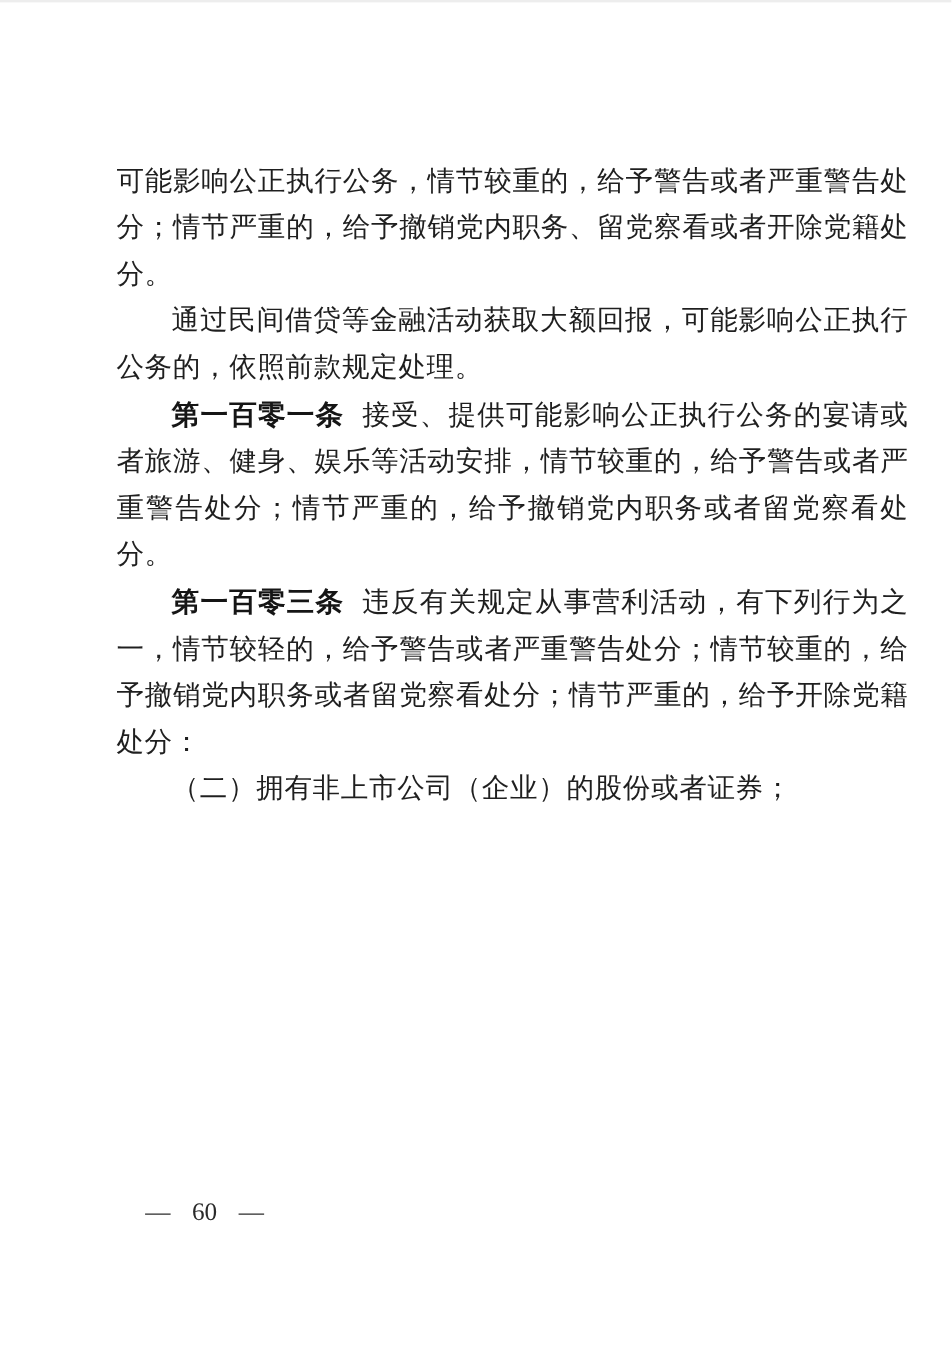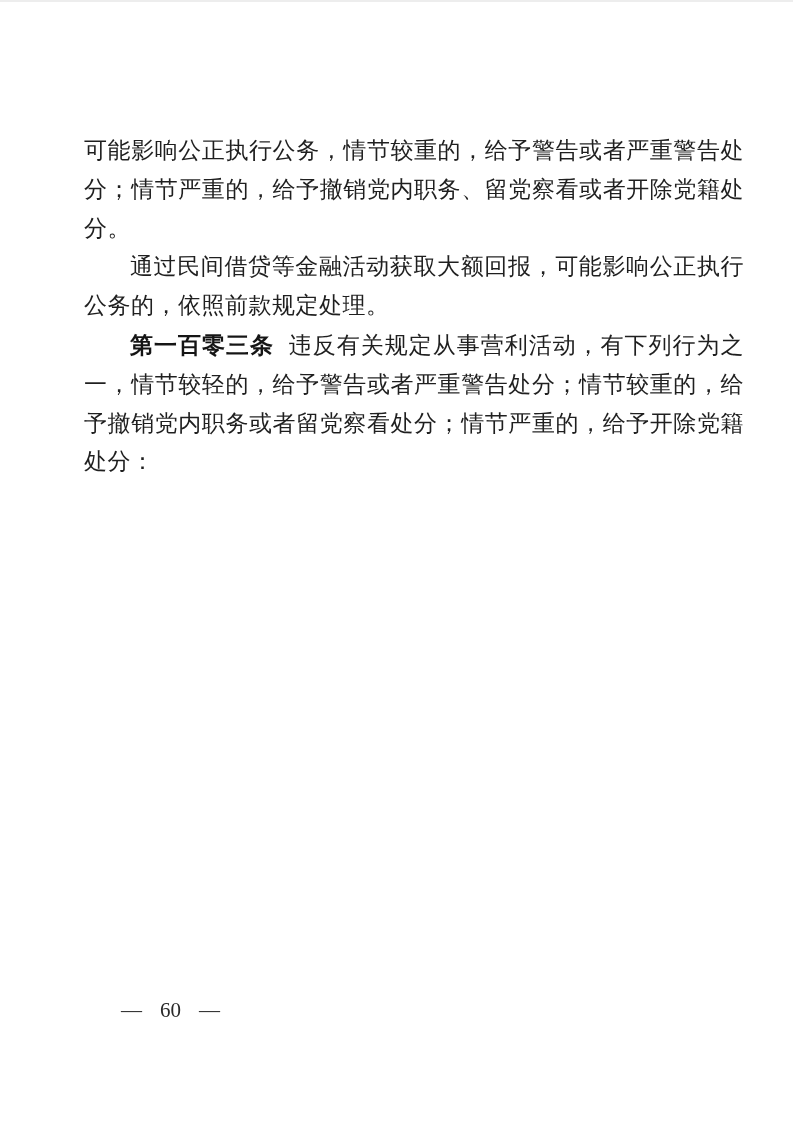--- a/index.html
+++ b/index.html
@@ -12,21 +12,21 @@
     width: 793px;
     height: 1122px;
     background: #ffffff;
     overflow: hidden;
     color: #1f1f1f;
     font-family: "Liberation Serif", serif;
     border-top: 2px solid #ededed;
   }
   .content {
     position: absolute;
-    left: 84px;
+    left: 97px;
     top: 130px;
     width: 660px;
   }
   p.para {
     margin: 0;
     font-size: 23px;
     line-height: 38.8px;
     letter-spacing: 0.5px;
     text-align: justify;
     text-justify: inter-character;
@@ -62,25 +62,27 @@
 
 <div class="page">
 
   <div class="content">
 
     <p class="para no-indent"><span>可能影响公正执行公务，情节较重的，给予警告或者严重警告处分；情节严重的，给予撤销党内职务、留党察看或者开除党籍处分。</span></p>
 
     <p class="para"><span>通过民间借贷等金融活动获取大额回报，可能影响公正执行公务的，依照前款规定处理。</span></p>
 
 
+    <p class="para"><span class="article-label">第一百零一条</span><span>接受、提供可能影响公正执行公务的宴请或者旅游、健身、娱乐等活动安排，情节较重的，给予警告或者严重警告处分；情节严重的，给予撤销党内职务或者留党察看处分。</span></p>
 
 
     <p class="para"><span class="article-label">第一百零三条</span><span>违反有关规定从事营利活动，有下列行为之一，情节较轻的，给予警告或者严重警告处分；情节较重的，给予撤销党内职务或者留党察看处分；情节严重的，给予开除党籍处分：</span></p>
 
 
+    <p class="para"><span>（二）拥有非上市公司（企业）的股份或者证券；</span></p>
 
   </div>
 
   <div class="footer">
     <span class="dash">—</span>
     <span class="num">60</span>
     <span class="dash">—</span>
   </div>
 
 </div>

